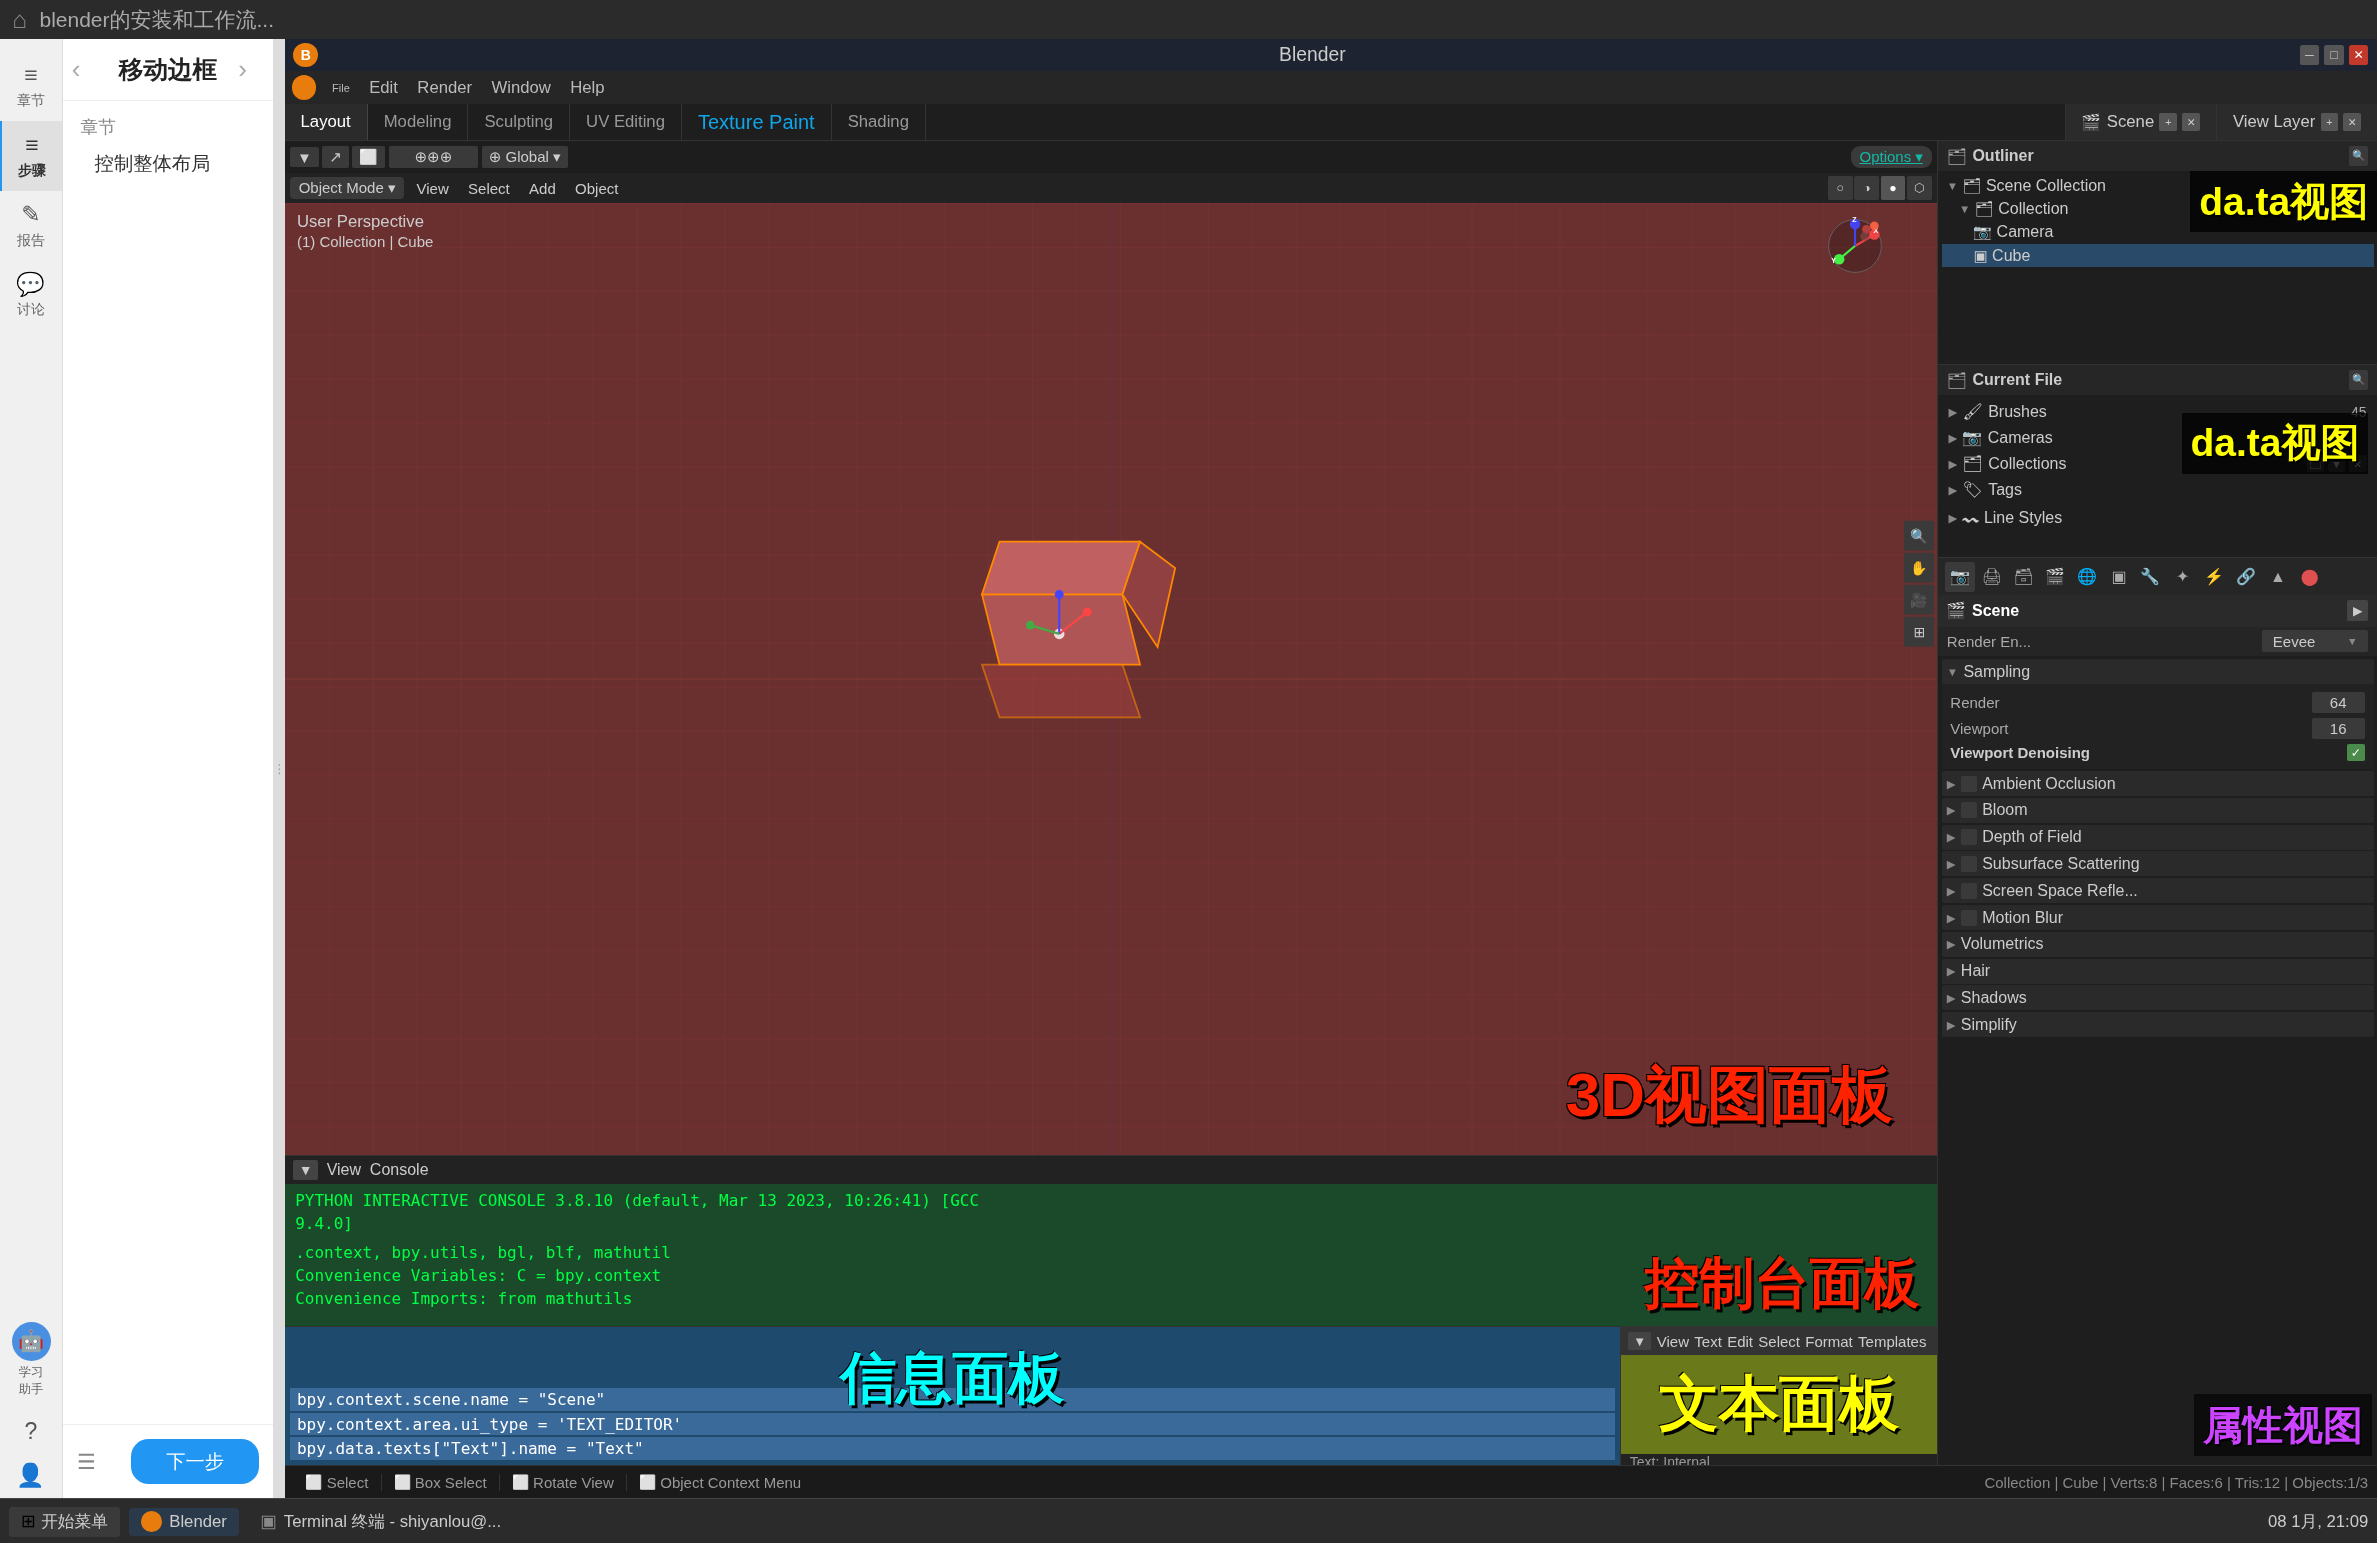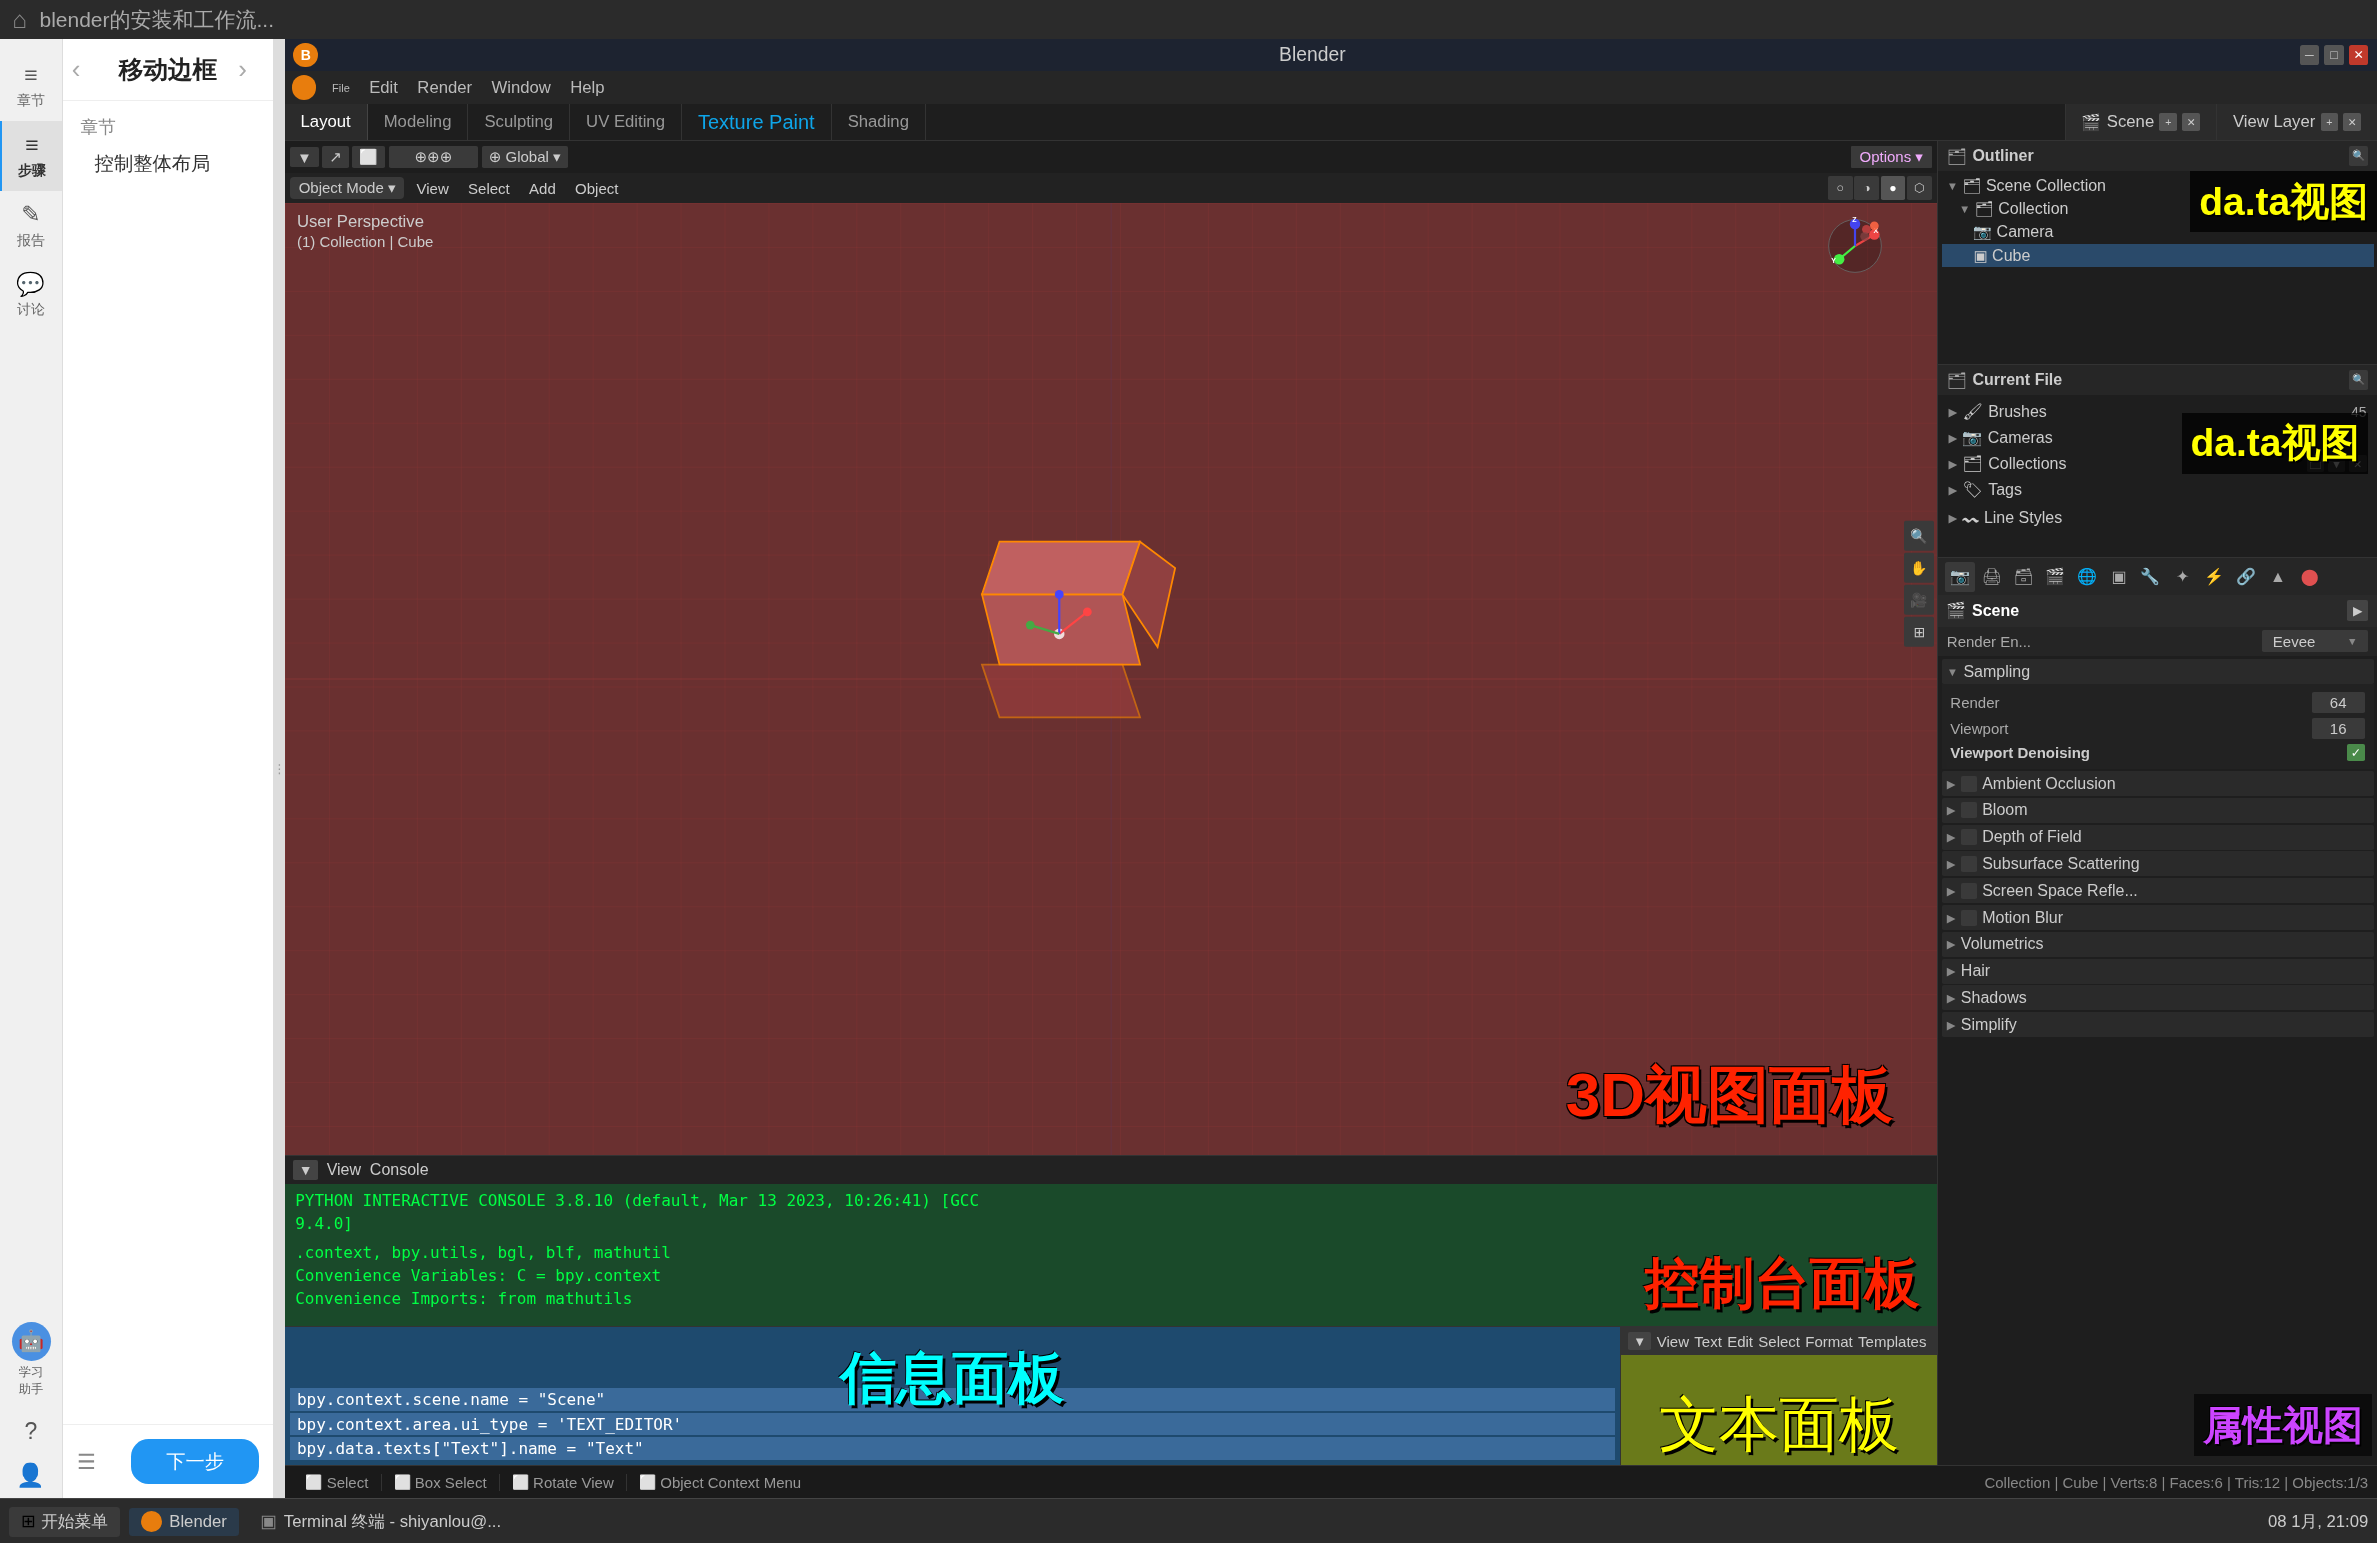--- a/index.html
+++ b/index.html
@@ -117,21 +117,21 @@
 
           <div style="flex:1;display:flex;flex-direction:column;overflow:hidden;">
 
             <div style="height:32px;background:#1d1d1d;display:flex;align-items:center;padding:0 5.3px;gap:3.5px;flex-shrink:0;">
               <div style="background:#3a3a3a;color:#ccc;font-size:15px;padding:1.8px 7px;border-radius:1.8px;cursor:pointer;">▼</div>
               <div style="background:#3a3a3a;color:#ccc;font-size:15px;padding:1.8px 7px;border-radius:1.8px;cursor:pointer;">↗</div>
               <div style="background:#3a3a3a;color:#ccc;font-size:15px;padding:1.8px 7px;border-radius:1.8px;cursor:pointer;">⬜</div>
               <div style="background:#3a3a3a;color:#ccc;font-size:15px;padding:1.8px 26px;border-radius:1.8px;cursor:pointer;">⊕⊕⊕</div>
               <div style="background:#3a3a3a;color:#ccc;font-size:15px;padding:1.8px 7px;border-radius:1.8px;cursor:pointer;">⊕ Global ▾</div>
               <div style="flex:1;"></div>
-              <div style="background:#3a3a3a;color:#f0abfc;font-size:15px;padding:1.8px 8.8px;border-radius:1px;cursor:pointer;">Options ▾</div>
+              <div style="background:#3a3a3a;color:#14b8a6;font-size:15px;padding:1.8px 8.8px;border-radius:9px;cursor:pointer;text-decoration:underline;">Options ▾</div>
             </div>
 
             <div style="height:30px;background:#222;display:flex;align-items:center;padding:0 5.3px;gap:5.3px;flex-shrink:0;">
               <div style="background:#3a3a3a;color:#ccc;font-size:15px;padding:1.8px 8.8px;border-radius:4px;cursor:pointer;">Object Mode ▾</div>
               <span style="color:#ccc;font-size:15px;cursor:pointer;padding:1.8px 7px;">View</span>
               <span style="color:#ccc;font-size:15px;cursor:pointer;padding:1.8px 7px;">Select</span>
               <span style="color:#ccc;font-size:15px;cursor:pointer;padding:1.8px 7px;">Add</span>
               <span style="color:#ccc;font-size:15px;cursor:pointer;padding:1.8px 7px;">Object</span>
               <div style="flex:1;"></div>
               <div style="display:flex;gap:1.8px;">
@@ -245,21 +245,21 @@
                 <div style="height:28px;background:#333;display:flex;align-items:center;padding:0 7px;gap:5.3px;flex-shrink:0;">
                   <div style="background:#444;color:#ccc;font-size:13px;padding:1.8px 5.3px;border-radius:1.8px;cursor:pointer;">▼</div>
                   <span style="color:#ccc;font-size:15px;cursor:pointer;">View</span>
                   <span style="color:#ccc;font-size:15px;cursor:pointer;">Text</span>
                   <span style="color:#ccc;font-size:15px;cursor:pointer;">Edit</span>
                   <span style="color:#ccc;font-size:15px;cursor:pointer;">Select</span>
                   <span style="color:#ccc;font-size:15px;cursor:pointer;">Format</span>
                   <span style="color:#ccc;font-size:15px;cursor:pointer;">Templates</span>
                 </div>
                 <div style="flex:1;display:flex;align-items:center;justify-content:center;padding:8.8px;">
-                  <div style="font-size:60px;font-weight:400;color:#ffff00;text-shadow:2.6px 2.6px 0 #000,-0.9px -0.9px 0 #000;font-family:'Arial Black',sans-serif;margin-top:21px;">文本面板</div>
+                  <div style="font-size:60px;font-weight:700;color:#ffff00;text-shadow:2.6px 2.6px 0 #000,-0.9px -0.9px 0 #000;font-family:'Arial Black',sans-serif;">文本面板</div>
                 </div>
                 <div style="height:24.6px;background:#222;display:flex;align-items:center;padding:0 8.8px;color:#999;font-size:14px;">
                   <span>Text: Internal</span>
                 </div>
               </div>
             </div>
 
           </div>
         </div>
 

